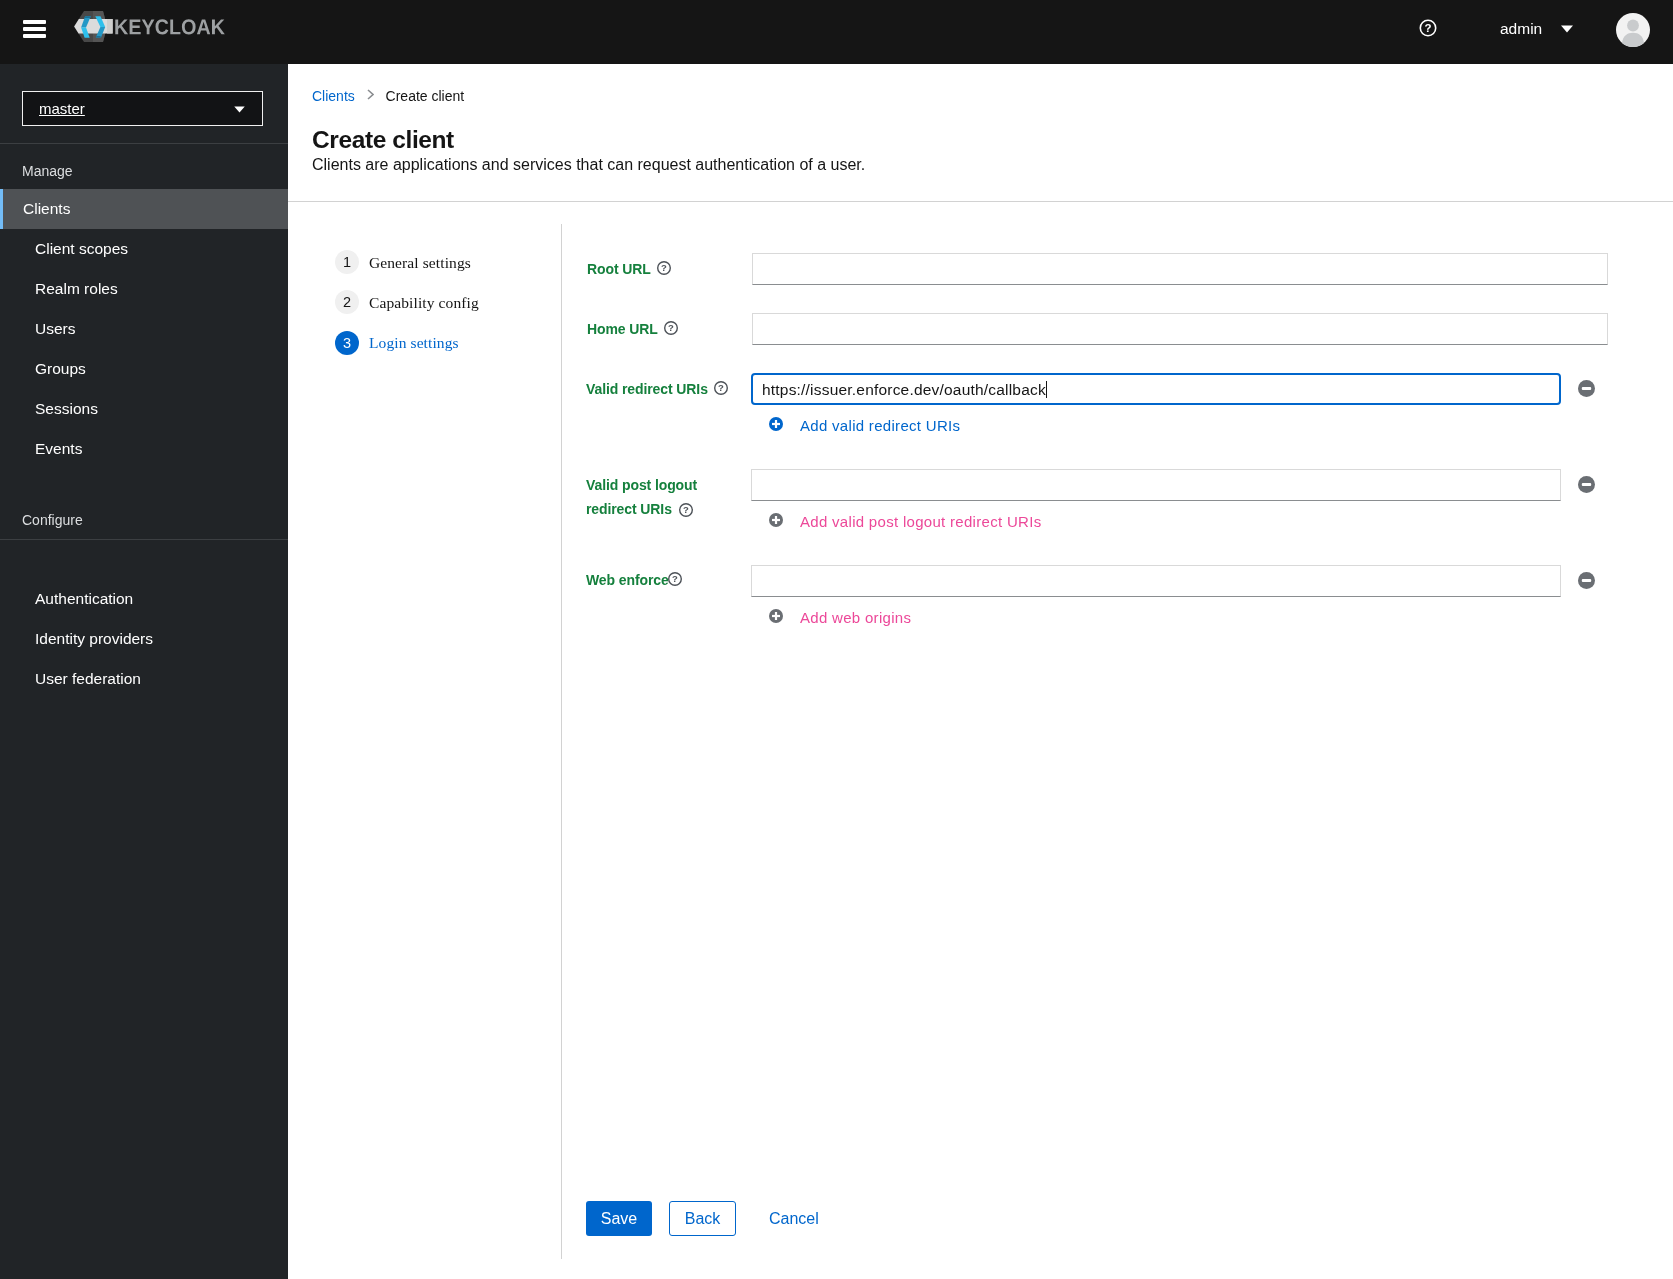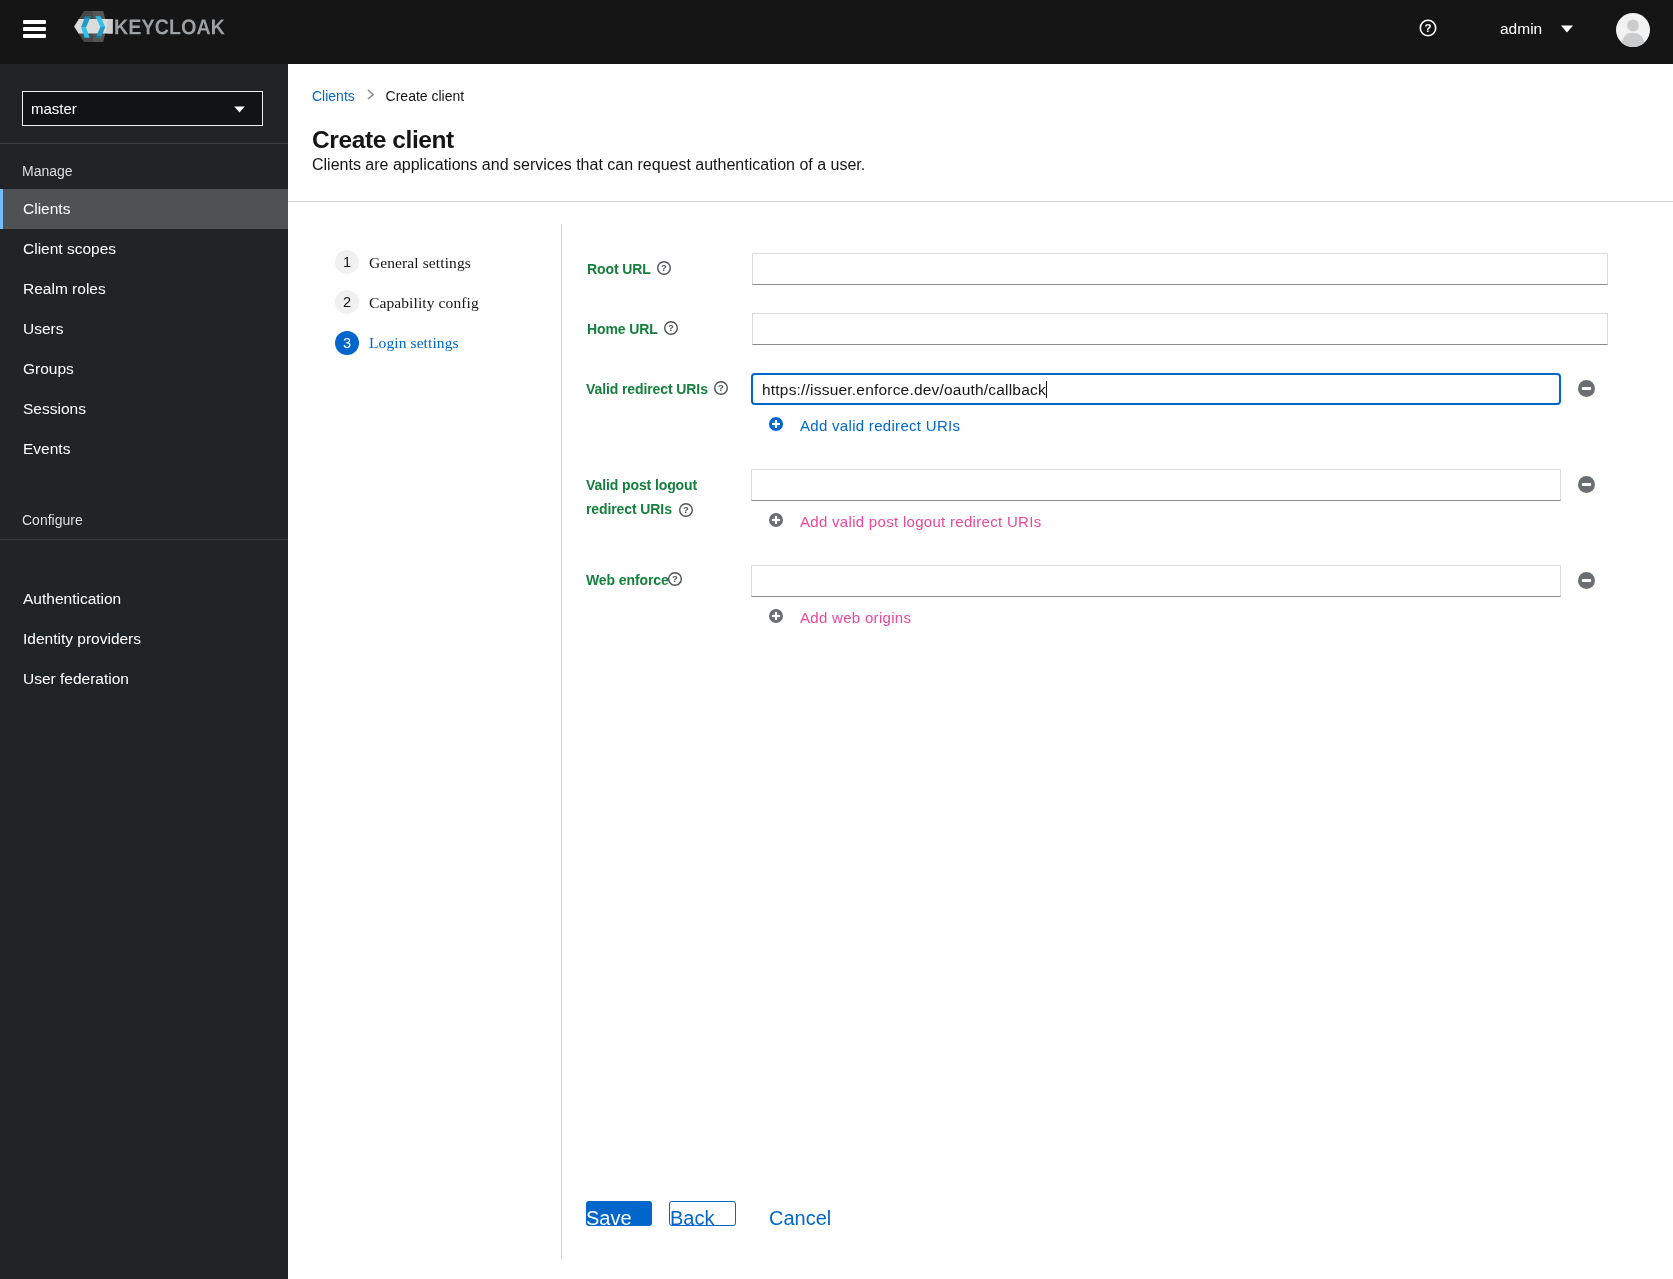--- a/index.html
+++ b/index.html
@@ -7,23 +7,23 @@
   #root { position:relative; width:1673px; height:1279px; overflow:hidden; }
   .abs { position:absolute; }
 
   
   #topbar { left:0; top:0; width:1673px; height:64px; background:#151515; }
   .hbar { position:absolute; left:23px; width:23px; height:4px; background:#fff; border-radius:1px; }
 
   
   #sidebar { left:0; top:64px; width:288px; height:1215px; background:#212427; }
   #realmsel { position:absolute; left:22px; top:27px; width:241px; height:35px; background:#121315; border:1px solid #f0f0f0; color:#fff; font-size:15px; }
-  #realmsel .txt { position:absolute; left:8px; top:8px; }
+  #realmsel .txt { position:absolute; left:16px; top:8px;text-decoration:underline; }
   .navhead { position:absolute; left:22px; color:#dcdee0; font-size:14px; font-weight:400; }
-  .navitem { position:absolute; left:0; width:288px; height:40px; color:#fff; font-size:15.5px; line-height:40px; padding-left:23px; }
+  .navitem { position:absolute; left:0; width:288px; height:40px; color:#fff; font-size:15.5px; line-height:40px; padding-left:35px; }
   .navitem.cur { background:#4f5255; border-left:3px solid #73bcf7; padding-left:20px; }
   .sdiv { position:absolute; left:0; width:288px; height:1px; background:#3c3f42; }
 
   
   .crumb { font-size:14px; }
   h1 { font-size:24.5px; font-weight:700; color:#151515; letter-spacing:-0.4px; }
   .blue { color:#0066cc; }
   .desc { font-size:16px; color:#151515; }
   .hline { position:absolute; background:#d2d2d2; }
 
@@ -35,21 +35,21 @@
 
   
   .flabel { position:absolute; font-size:14px; font-weight:700; color:#15803d; letter-spacing:-0.1px; }
   .finput { position:absolute; background:#fff; border:1px solid #d9d9d9; border-bottom:1px solid #8a8d90; }
   .finput.focus { border:2px solid #0066cc; border-radius:4px; }
   .ival { position:absolute; font-size:15.5px; color:#151515; letter-spacing:0.2px; }
   .addlink { position:absolute; font-size:15px; letter-spacing:0.3px;margin-left:12px; }
   .gray { color:#ec4899; }
 
   
-  .btn { position:absolute; height:25px; font-size:20px; line-height:35px; border-radius:3px; }
+  .btn { position:absolute; height:35px; font-size:16px; text-align:center; line-height:35px; border-radius:3px; }
   #save { left:586px; top:1201px; width:66px; background:#0066cc; color:#fff; }
   #back { left:669px; top:1201px; width:67px; background:#fff; border:1px solid #0066cc; color:#0066cc; line-height:33px; }
   #cancel { left:769px; top:1201px; color:#0066cc; }
 </style>
 </head>
 <body>
 <div id="root">
 
   <div id="topbar" class="abs">
     <div class="hbar" style="top:20px"></div>

